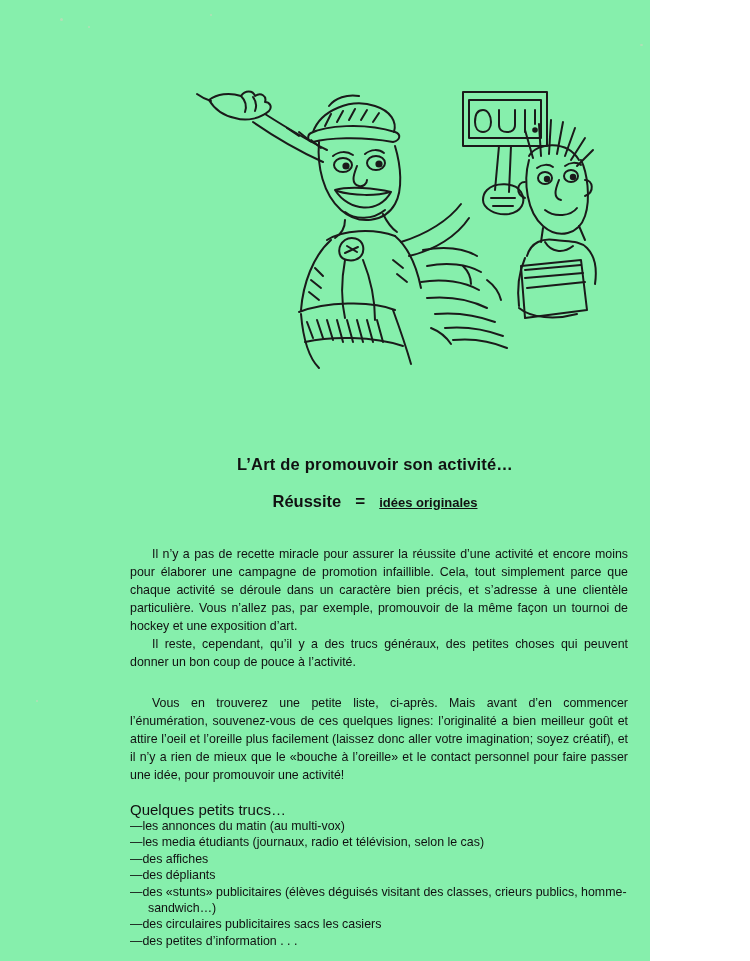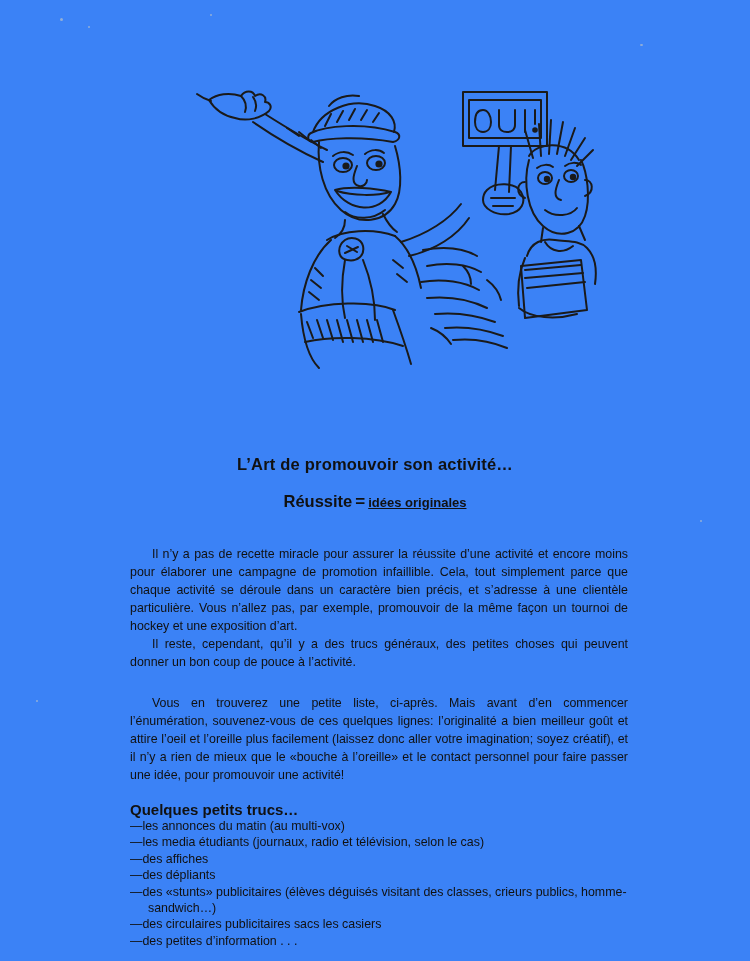--- a/index.html
+++ b/index.html
@@ -5,23 +5,23 @@
   html, body {
     margin: 0;
     padding: 0;
     background: #ffffff;
   }
   body {
     font-family: "Liberation Sans", sans-serif;
   }
   .page {
     position: relative;
-    width: 750px;
+    width: 650px;
     height: 961px;
-    background: #3b82f6;
+    background: #86efac;
     overflow: hidden;
   }
   
   .speckle {
     position: absolute;
     background: #d8d4bd;
     border-radius: 50%;
     opacity: .55;
   }
 
@@ -49,21 +49,21 @@
     margin: 0;
   }
   .title-eq {
     margin-top: 18px;
     font-size: 16.5px;
     font-weight: bold;
     color: #111;
     display: flex;
     justify-content: center;
     align-items: baseline;
-    gap: 3px;
+    gap: 14px;
   }
   .title-eq .eqsign { font-size: 17px; }
   .title-eq .rhs { font-size: 13px; text-decoration: underline; }
 
   .body-text {
     position: absolute;
     left: 130px;
     top: 545px;
     width: 498px;
     color: #111;
@@ -73,21 +73,21 @@
     line-height: 18px;
     text-align: justify;
     margin: 0;
     text-indent: 22px;
   }
   .para.gap { margin-top: 23px; }
 
   .section-head {
     margin-top: 17px;
     font-size: 15px;
-    font-weight: bold;
+    font-weight: normal;
     color: #111;
   }
 
   .bullets {
     font-size: 12.4px;
     line-height: 16.4px;
     color: #111;
   }
   .bullet {
     margin: 0;

